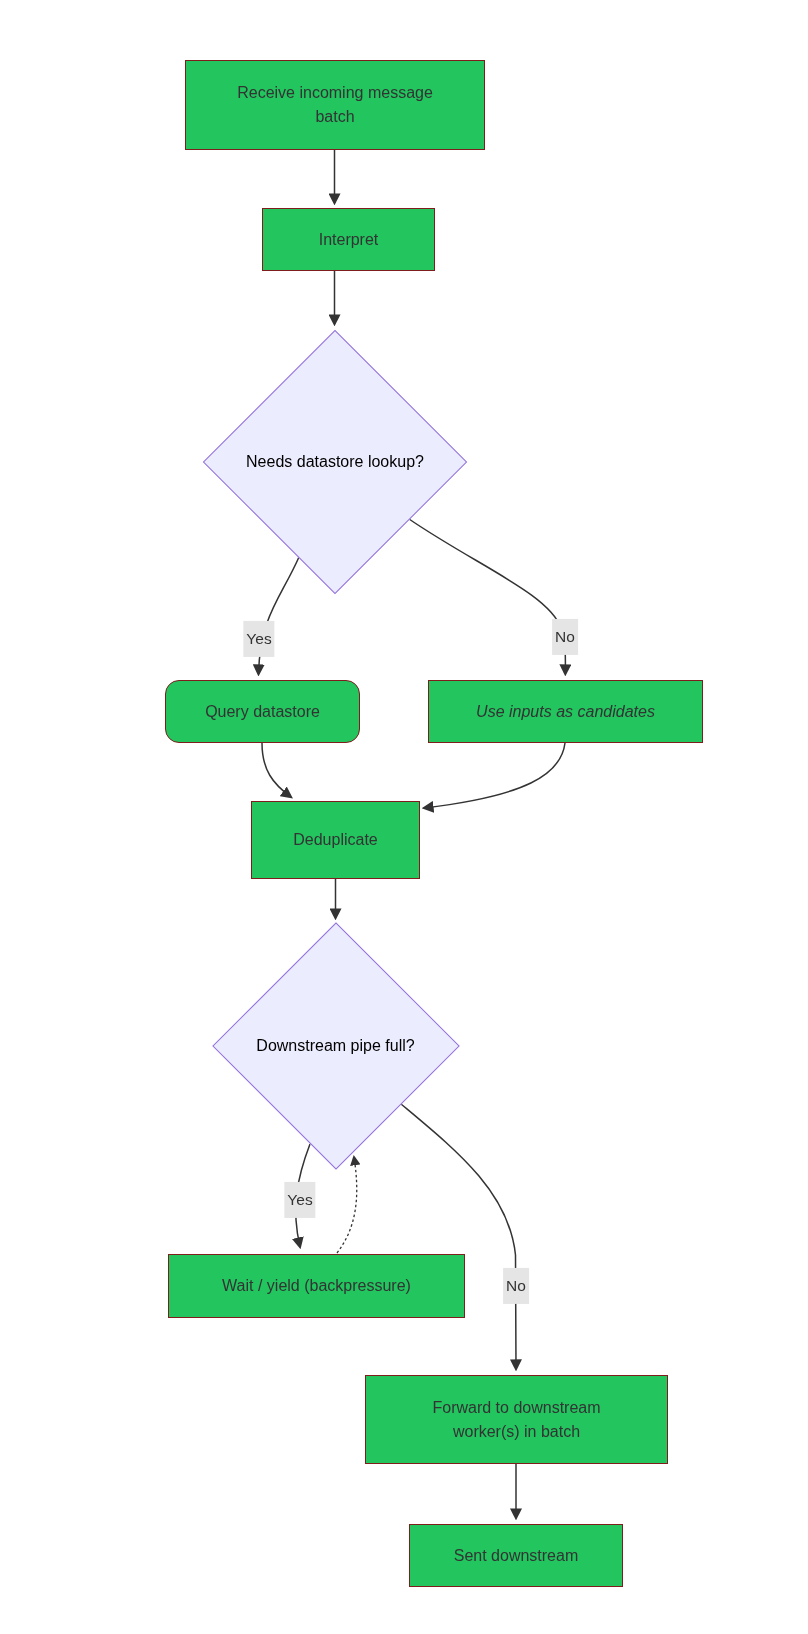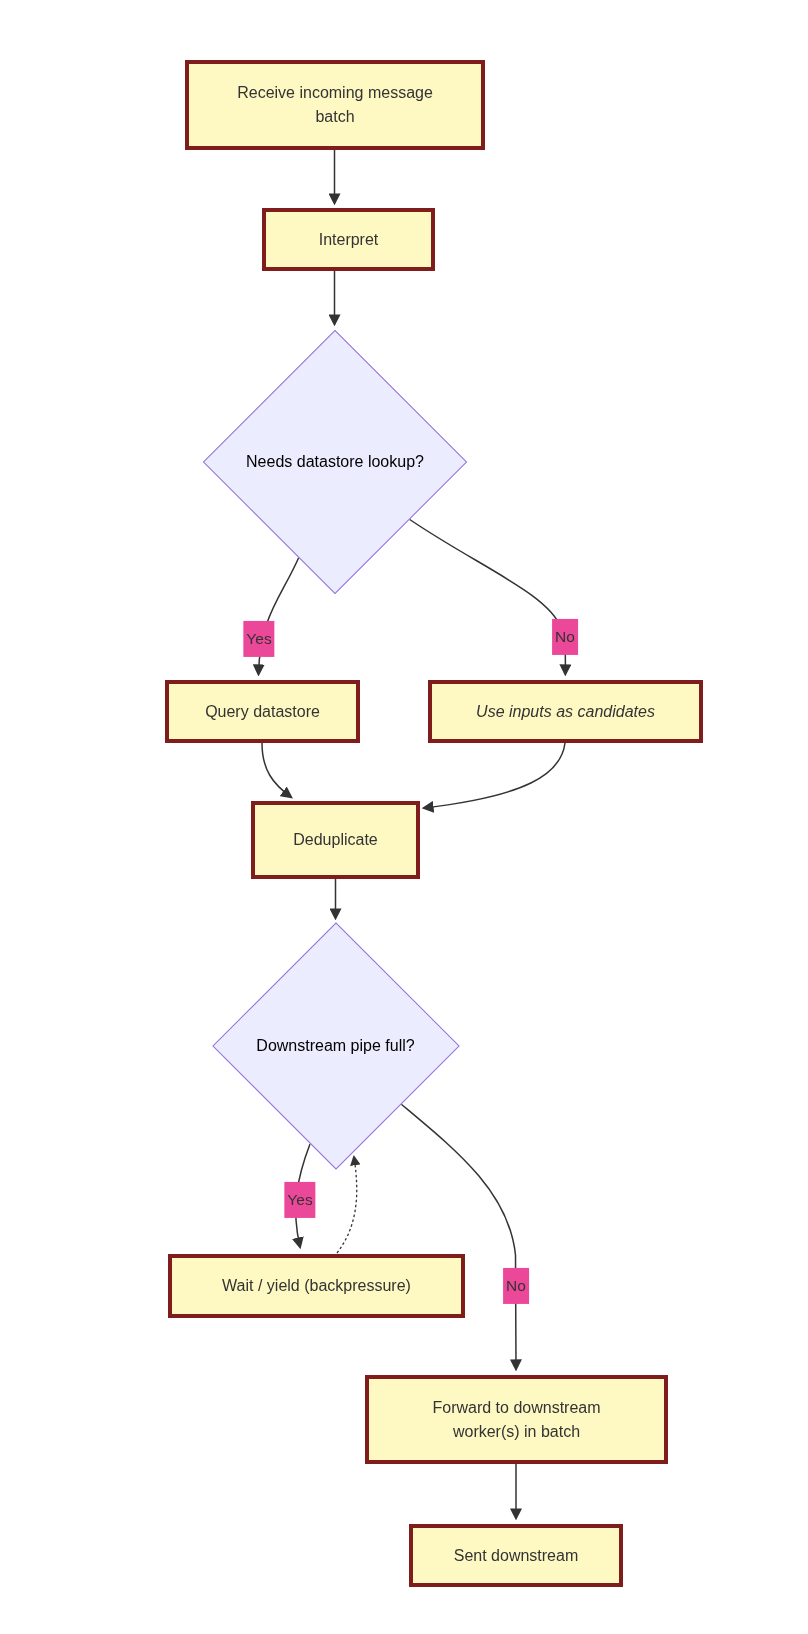--- a/index.html
+++ b/index.html
@@ -20,22 +20,22 @@
     position: absolute;
     left: 0;
     top: 0;
     width: 808px;
     height: 1634px;
     pointer-events: none;
   }
   .node-rect {
     position: absolute;
     box-sizing: border-box;
-    background: #fef9c3;
-    border: 4px solid #7f1d1d;
+    background: #22c55e;
+    border: 1px solid #7f1d1d;
     display: flex;
     align-items: center;
     justify-content: center;
     text-align: center;
     font-size: 16px;
     line-height: 1.5;
     color: #333333;
   }
   .node-rect .label {
     display: inline-block;
@@ -57,21 +57,21 @@
     left: 50%;
     top: 50%;
     transform: translate(-50%, -50%);
     white-space: nowrap;
     font-size: 16px;
     color: #000000;
   }
   .edge-label {
     position: absolute;
     transform: translate(-50%, -50%);
-    background: #ec4899;
+    background: #e5e5e5;
     color: #333333;
     font-size: 15.5px;
     line-height: 1.3;
     padding: 8px 3px;
     white-space: nowrap;
   }
 </style>
 </head>
 <body>
 
@@ -104,21 +104,21 @@
 
   <div class="node-rect" style="left:262px; top:208px; width:173px; height:63px;">
     <span class="label">Interpret</span>
   </div>
 
   <div class="node-diamond" style="left:203px; top:329px; width:264px; height:265px;">
     <div class="diamond-shape" style="width:187px; height:187px;"></div>
     <span class="label">Needs datastore lookup?</span>
   </div>
 
-  <div class="node-rect" style="left:165px; top:680px; width:195px; height:63px;">
+  <div class="node-rect" style="left:165px; top:680px; width:195px; height:63px;border-radius:14px;">
     <span class="label">Query datastore</span>
   </div>
 
   <div class="node-rect" style="left:428px; top:680px; width:275px; height:63px;font-style:italic;">
     <span class="label">Use inputs as candidates</span>
   </div>
 
   <div class="node-rect" style="left:251px; top:801px; width:169px; height:78px;">
     <span class="label">Deduplicate</span>
   </div>

